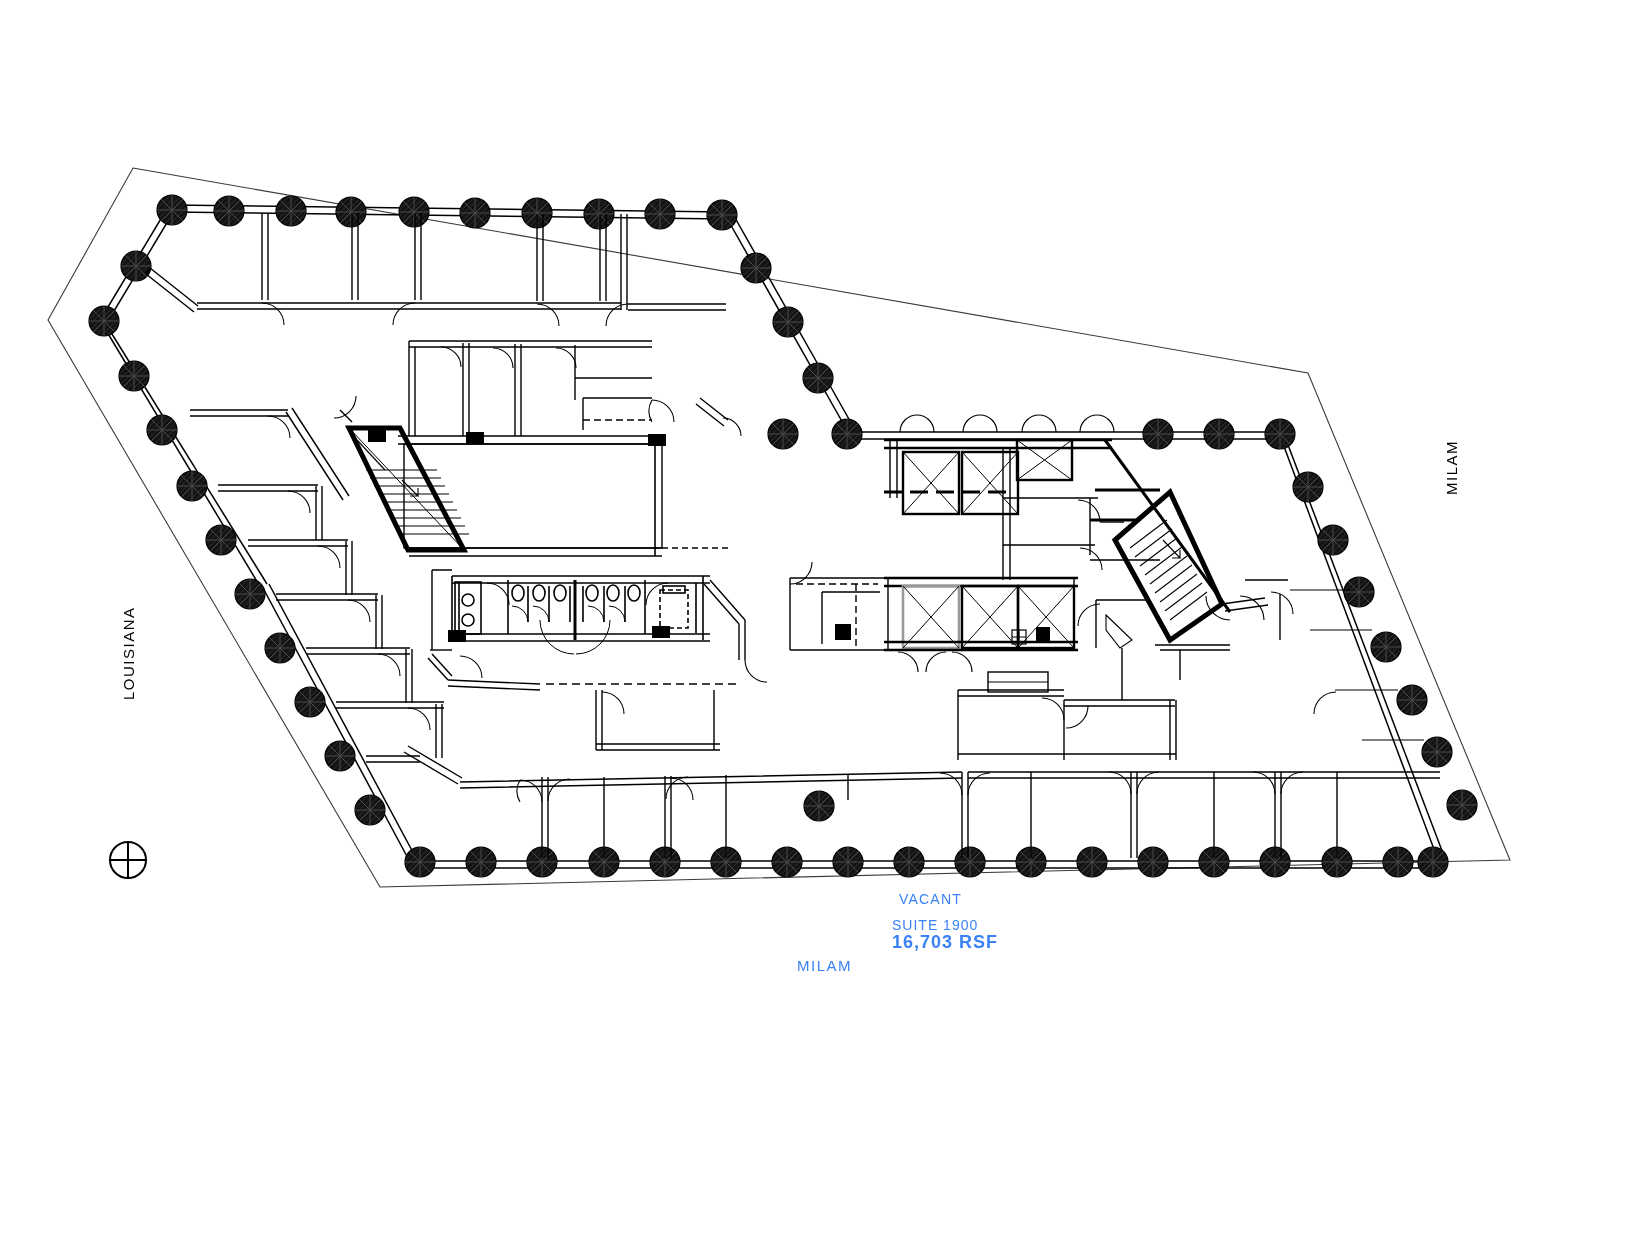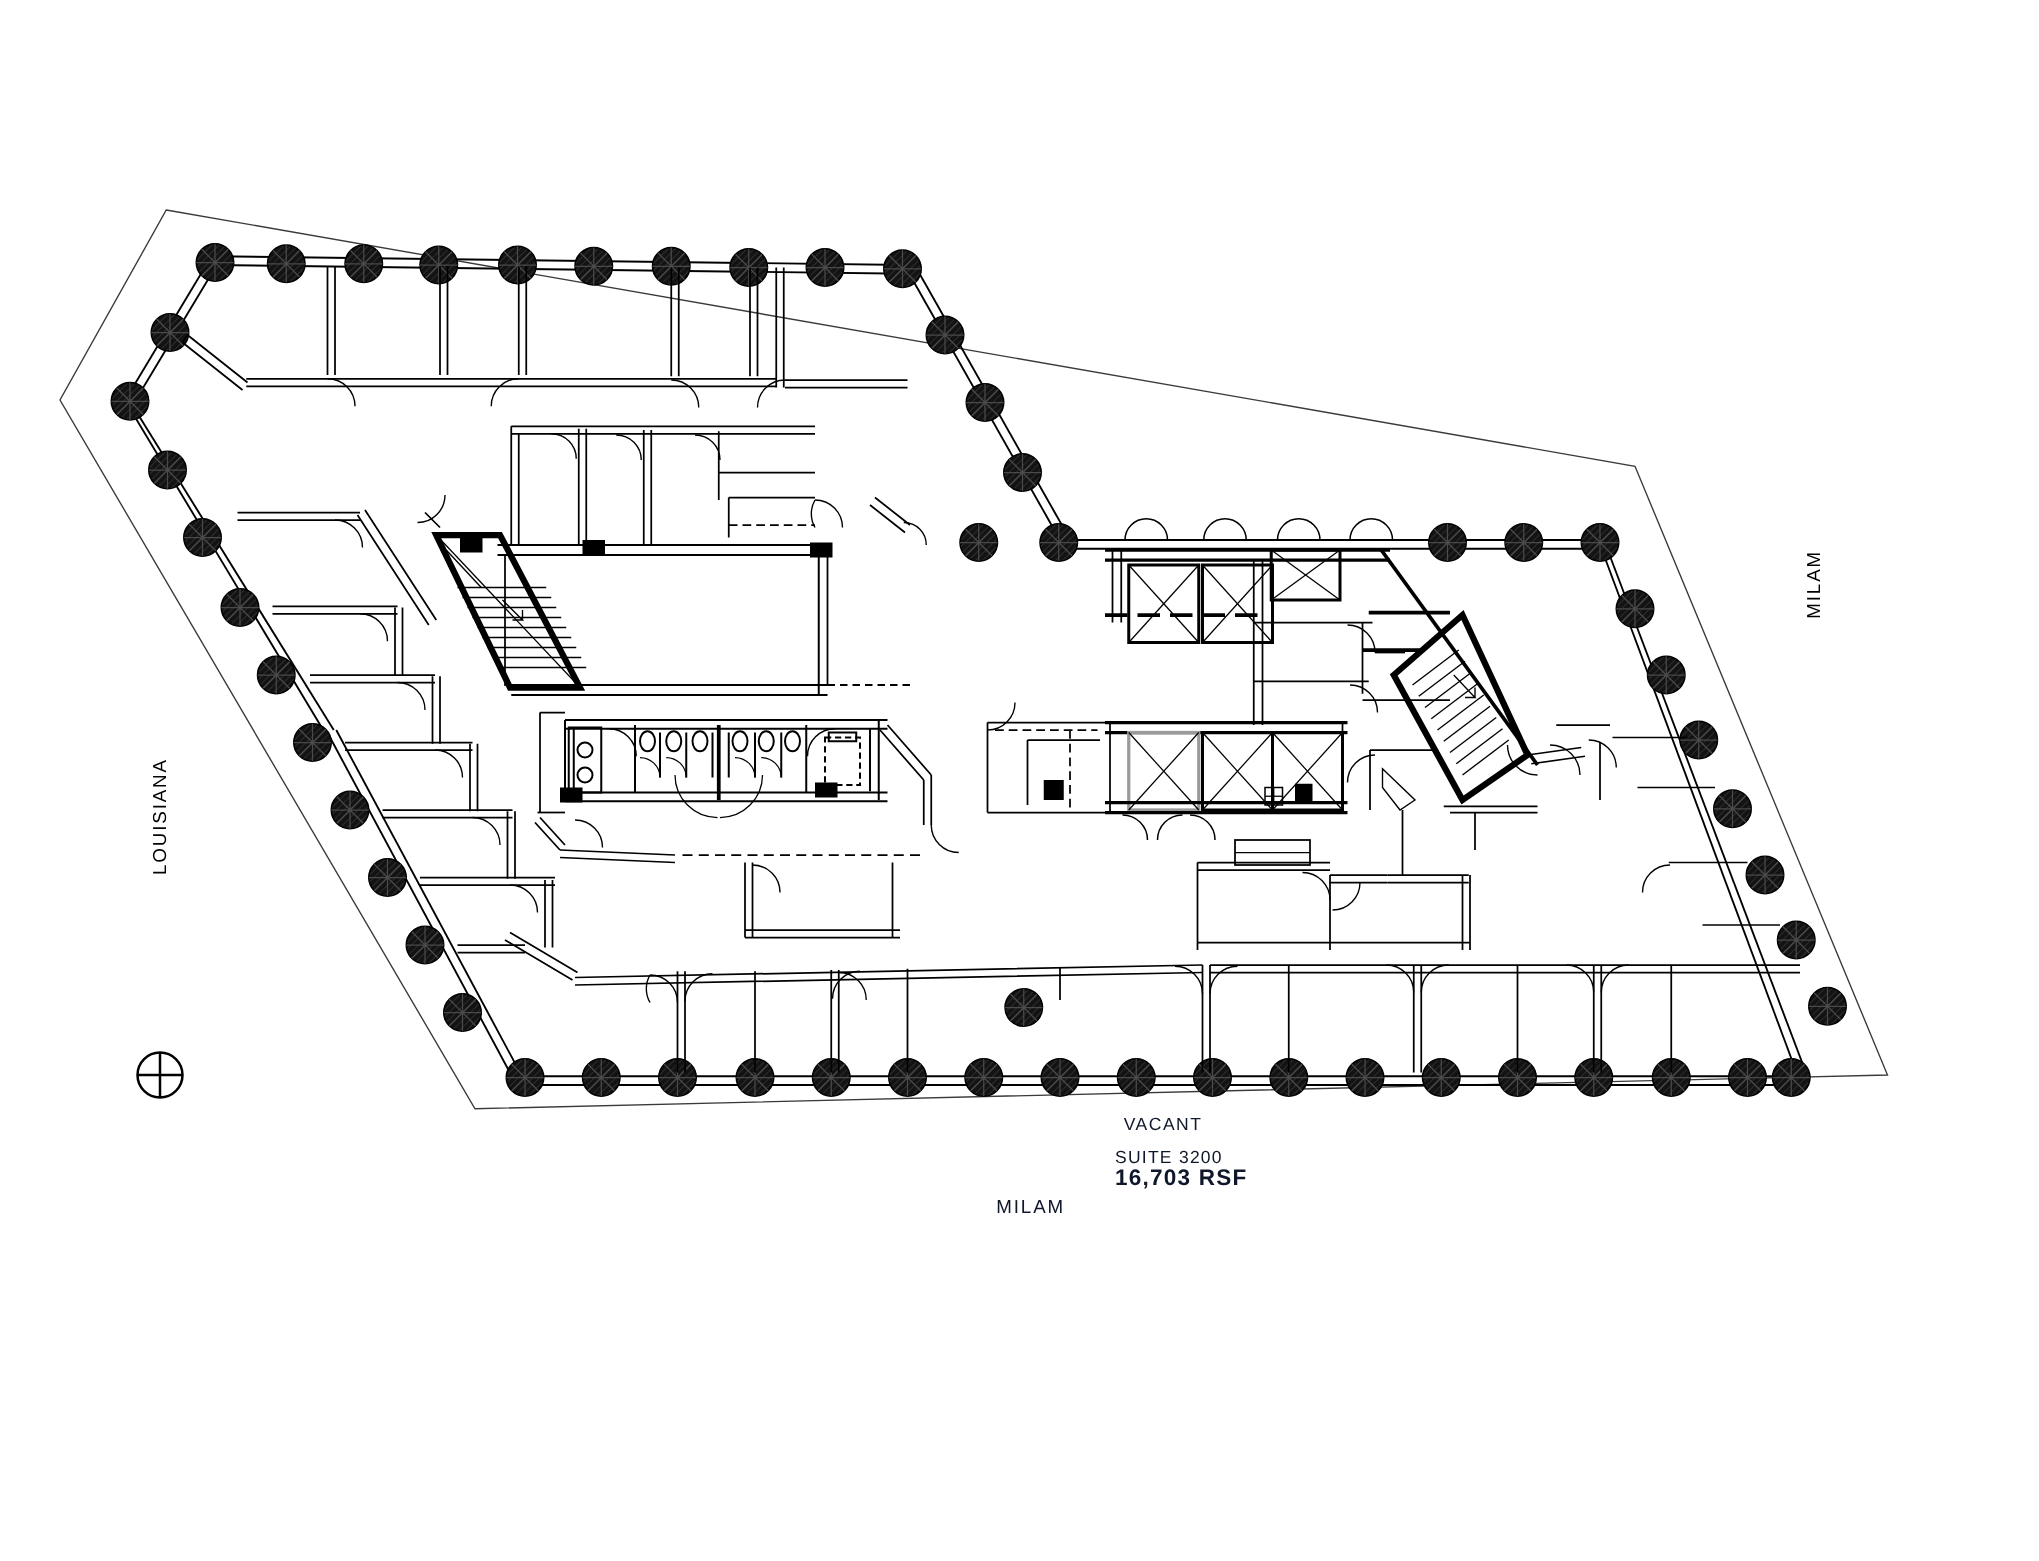--- a/index.html
+++ b/index.html
@@ -38,21 +38,21 @@
     top: 1045px;
     width: 1631px;
     height: 204px;
   }
 
   
   .ann {
     position: absolute;
     font-family: "Liberation Sans", sans-serif;
     white-space: nowrap;
-    color: #0f172a;
+    color: #3b82f6;
   }
   #street-louisiana-wrap {
     position: absolute;
     left: 120px;
     top: 700px;
     width: 0;
     height: 0;
   }
   #street-milam-wrap {
     position: absolute;
@@ -536,21 +536,21 @@
     <div class="vrot">LOUISIANA</div>
   </div>
 
   <div id="street-milam-wrap">
     <div class="vrot">MILAM</div>
   </div>
 
   <div class="ann" id="street-bell">MILAM</div>
 
   <div class="ann" id="suite-vacant">VACANT</div>
-  <div class="ann" id="suite-number">SUITE  3200</div>
+  <div class="ann" id="suite-number">SUITE  1900</div>
   <div class="ann" id="suite-rsf">16,703  RSF</div>
 
   <div id="title-block">
     
 
     
     
 
     
     

